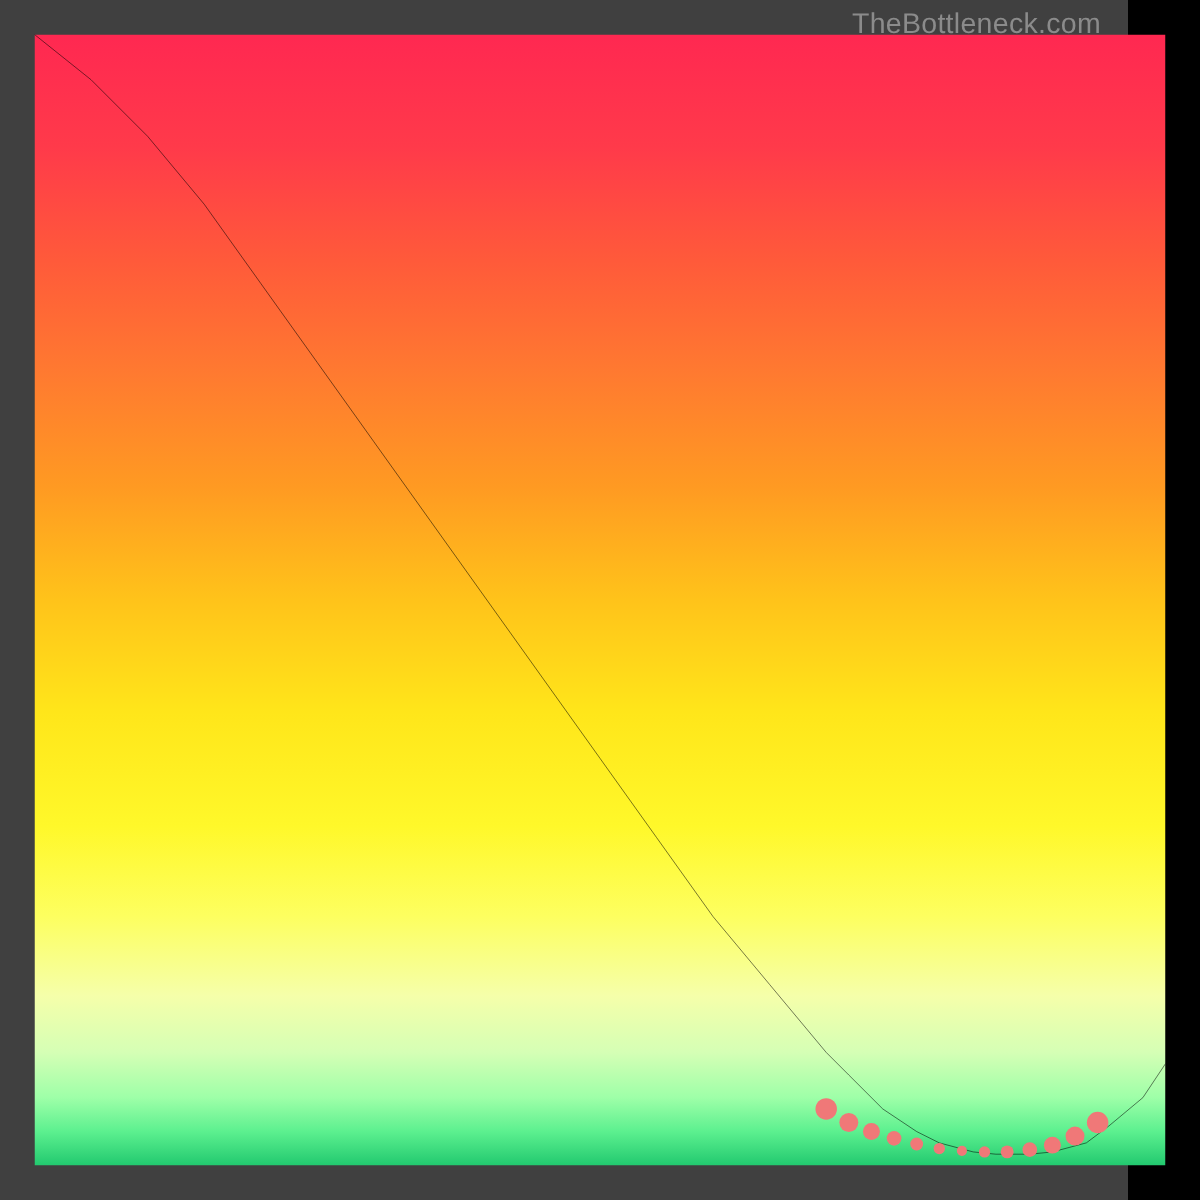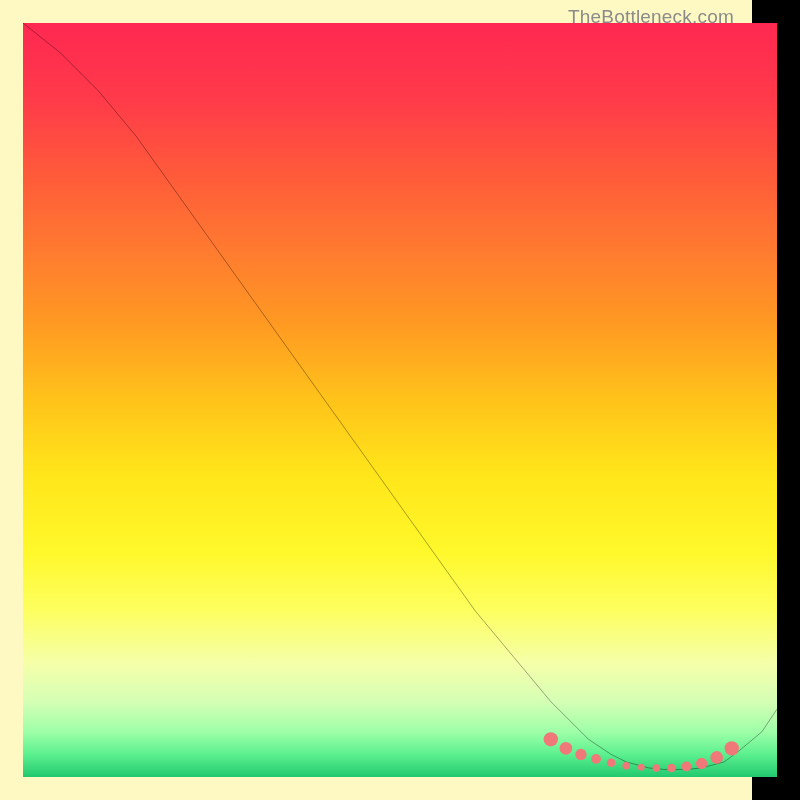--- a/index.html
+++ b/index.html
@@ -7,21 +7,21 @@
     padding: 0;
     width: 800px;
     height: 800px;
     background: #000;
     overflow: hidden;
   }
   .stage {
     position: relative;
     width: 752px;
     height: 800px;
-    background: #fef9c3;
+    background: #404040;
   }
   .attribution {
     position: absolute;
     top: 6px;
     right: 18px;
     font-family: Arial, Helvetica, sans-serif;
     font-size: 19px;
     color: #8b8b8b;
     letter-spacing: 0.2px;
   }

